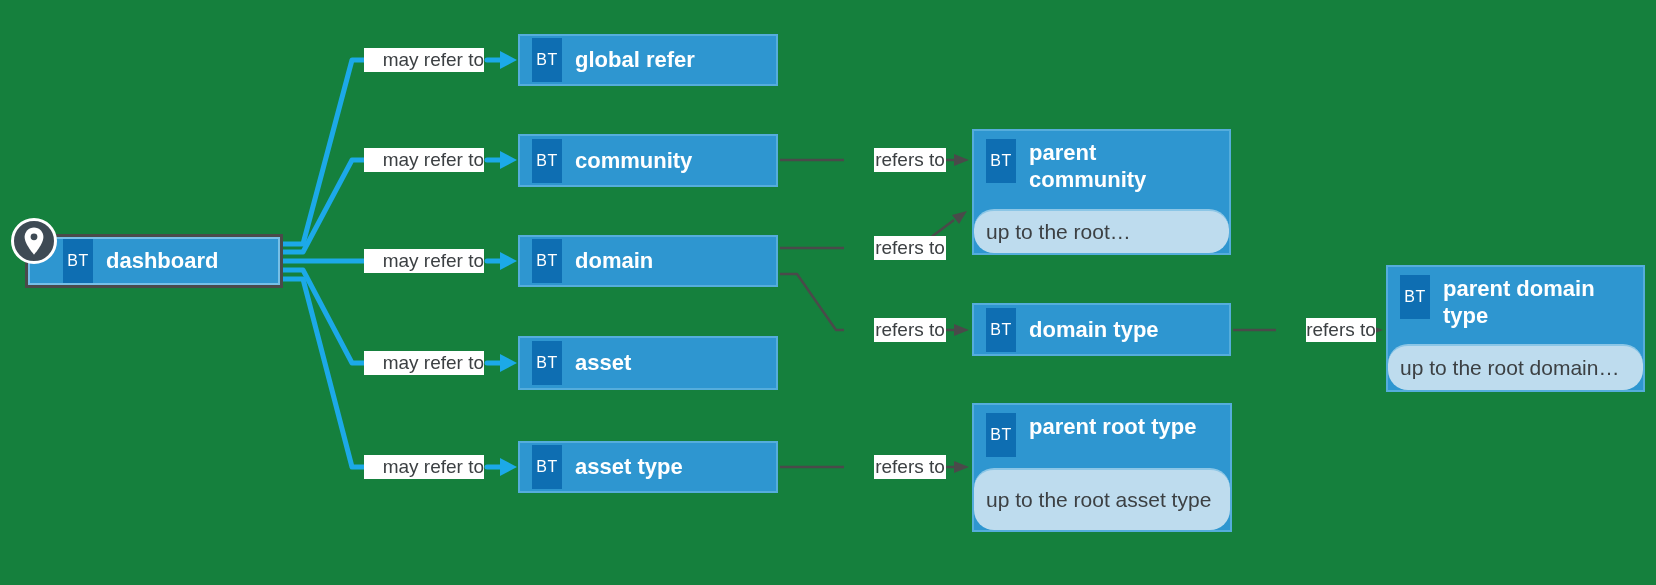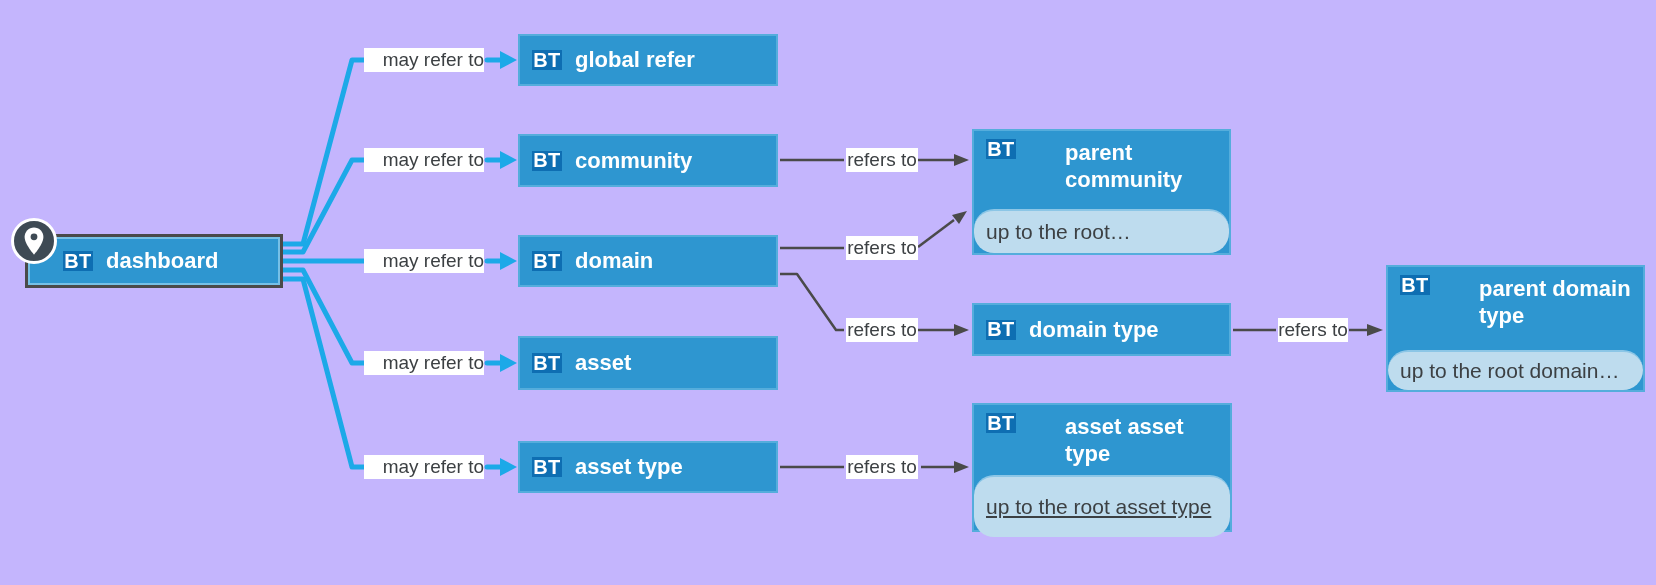--- a/index.html
+++ b/index.html
@@ -1,62 +1,62 @@
 <!DOCTYPE html>
 <html style="--node_fill: #2E96D0; --node_border: #55ADDC; --badge_fill: #0E6EB2; --note_fill: #BEDCEE; --note_divider: #8CC6E6; --connector_blue: #1CA9E8; --connector_gray: #4A4A4A; --dashboard_border: #4A4A4A; --pin_fill: #3E4A54; --label_text: #FFFFFF; --relation_text: #3C4043;"><head>
 <meta charset="utf-8">
 <style>
   html,body{margin:0;padding:0;background:#fff;}
   .stage{
-    position:relative;width:1656px;height:585px;background:#c4b5fd;
+    position:relative;width:1656px;height:585px;background:#15803d;
     font-family:"Liberation Sans",sans-serif;overflow:hidden;
   }
   .wires{position:absolute;left:0;top:0;width:1656px;height:585px;}
   .bwire{stroke:var(--connector_blue,#1CA9E8);stroke-width:5;fill:none;stroke-linecap:round;stroke-linejoin:round;}
   .bhead{fill:var(--connector_blue,#1CA9E8);stroke:none;}
   .gwire{stroke:var(--connector_gray,#4A4A4A);stroke-width:2.5;fill:none;stroke-linecap:butt;stroke-linejoin:round;}
   .ghead{fill:var(--connector_gray,#4A4A4A);stroke:none;}
 
   .node{
     position:absolute;box-sizing:border-box;
     background:var(--node_fill,#2E96D0);
     border:2px solid var(--node_border,#55ADDC);
     display:flex;align-items:center;gap:13px;padding:0 12px;
     color:var(--label_text,#FFFFFF);font-weight:bold;font-size:22px;white-space:nowrap;
   }
   .badge{
-    flex:0 0 auto;width:30px;height:20px;
+    flex:0 0 auto;width:30px;height:44px;
     display:flex;align-items:center;justify-content:center;
     background:var(--badge_fill,#0E6EB2);color:#fff;
-    font-size:20px;font-weight:bold;letter-spacing:.5px;
+    font-size:16px;font-weight:normal;letter-spacing:.5px;
   }
   .node.source{
     border:3px solid var(--dashboard_border,#4A4A4A);
     box-shadow:inset 0 0 0 2px rgba(130,200,235,.85);
     padding-left:35px;
   }
   .node.parent{
     display:flex;flex-direction:column;align-items:stretch;gap:0;padding:0;white-space:normal;
   }
   .parent .head{flex:1 1 auto;display:flex;align-items:flex-start;gap:13px;padding:8px 12px;}
-  .parent .head .lbl{max-width:178px;line-height:27px;margin-left:36px;}
+  .parent .head .lbl{max-width:178px;line-height:27px;}
   .parent .note{
     flex:0 0 auto;box-sizing:border-box;
     background:var(--note_fill,#BEDCEE);
     border-top:2px solid var(--note_divider,#8CC6E6);
     color:var(--relation_text,#3C4043);
     font-weight:normal;font-size:21px;white-space:nowrap;
     display:flex;align-items:center;padding:16px 12px;border-radius:20px;
   }
   .rel{
     position:absolute;color:var(--relation_text,#3C4043);
     font-size:19px;height:24px;line-height:24px;background:#fff;
   }
   .rel.may{width:120px;text-align:right;}
-  .rel.ref{text-align:center;}
+  .rel.ref{text-align:center;margin-left:28px;}
   .pin{position:absolute;left:-20px;top:-22px;}
 </style>
 </head>
 <body>
 
 <div class="stage">
 
   <svg class="wires" xmlns="http://www.w3.org/2000/svg">
 
     <g>
@@ -168,26 +168,26 @@
     <div class="head">
       <span class="badge">BT</span>
       <span class="lbl">parent community</span>
     </div>
     <div class="note" style="height:44px;">up to the root…</div>
   </div>
 
   <div class="node parent" style="left:972px;top:403px;width:260px;height:129px;">
     <div class="head">
       <span class="badge">BT</span>
-      <span class="lbl">asset asset type</span>
+      <span class="lbl">parent root type</span>
     </div>
-    <div class="note" style="height:62px;text-decoration:underline;">up to the root asset type</div>
+    <div class="note" style="height:62px;">up to the root asset type</div>
   </div>
 
   <div class="node parent" style="left:1386px;top:265px;width:259px;height:127px;">
     <div class="head">
       <span class="badge">BT</span>
       <span class="lbl">parent domain type</span>
     </div>
-    <div class="note" style="height:40px;">up to the root domain…</div>
+    <div class="note" style="height:46px;">up to the root domain…</div>
   </div>
 
 </div>
 
 </body></html>

